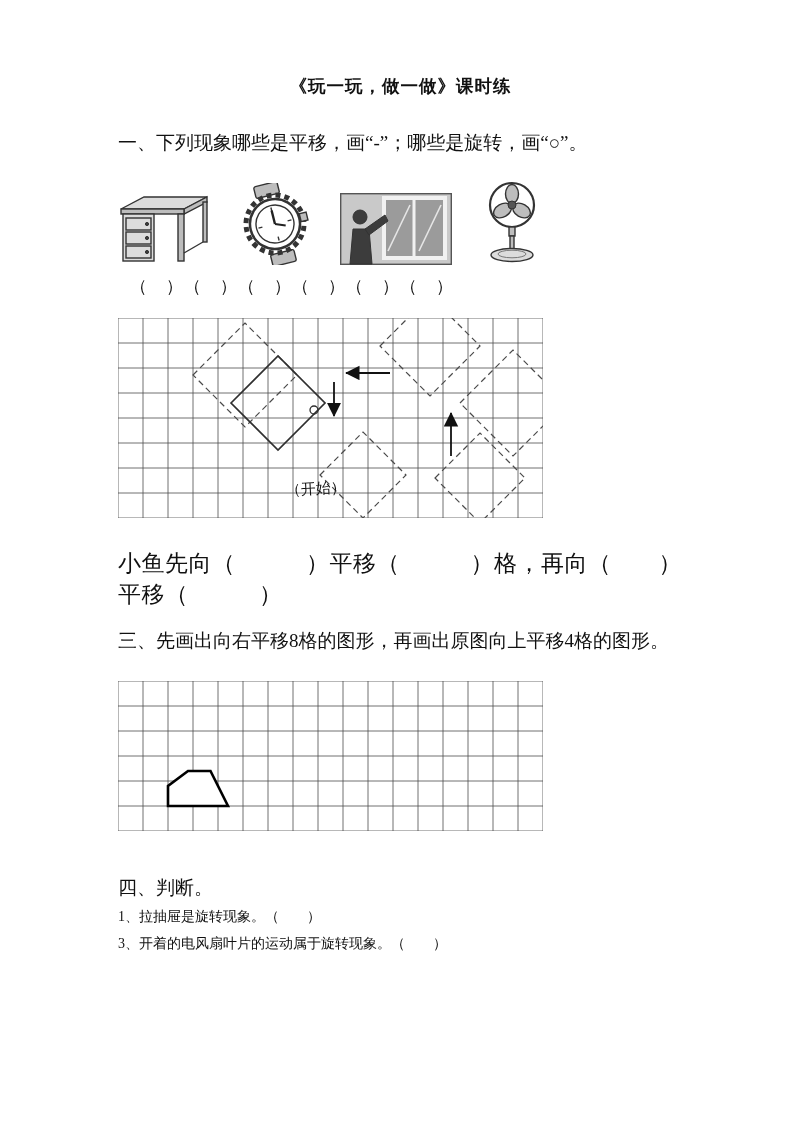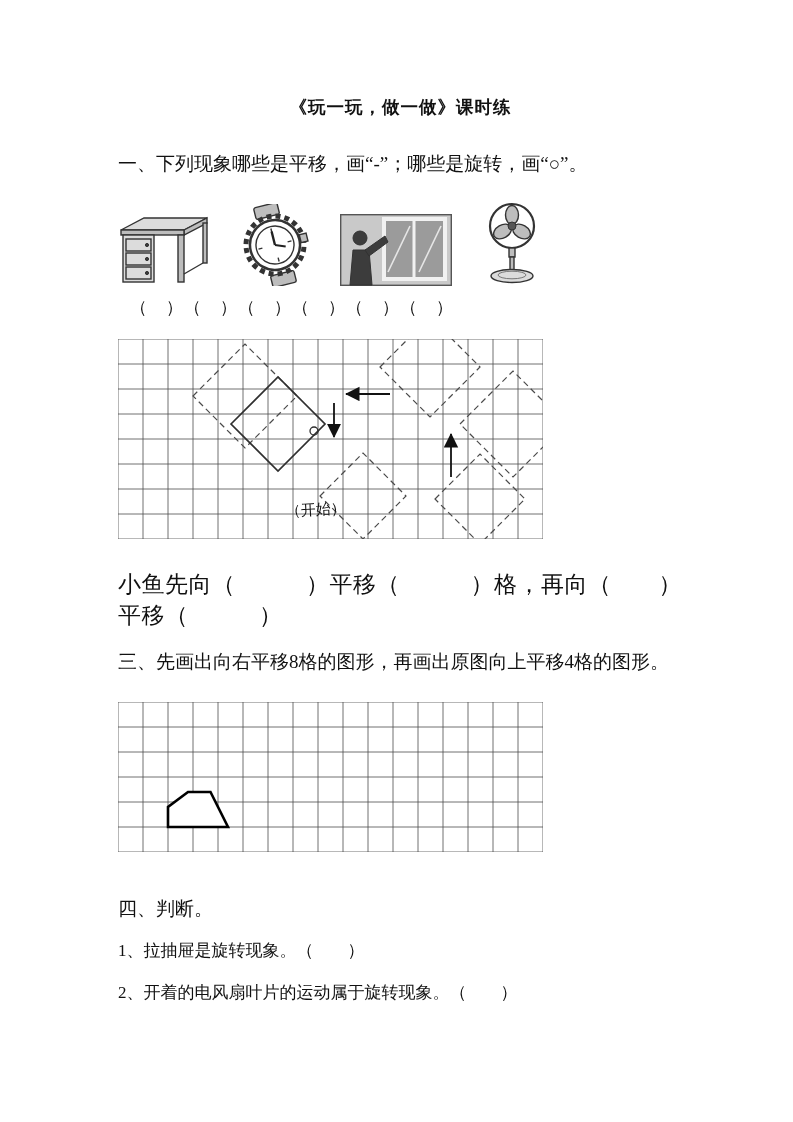--- a/index.html
+++ b/index.html
@@ -6,41 +6,41 @@
   html,body{background:#ffffff}
   body{
     width:793px;height:1122px;
     font-family:"Liberation Serif","DejaVu Serif",serif;
     color:#111;
     position:relative;
     overflow:hidden;
   }
   .page{
     width:793px;height:1122px;
-    padding:95px 110px 0 118px;
+    padding:74px 110px 0 118px;
   }
   .title{
     font-size:17.5px;font-weight:bold;text-align:center;
     letter-spacing:1px;
   }
   .q-heading{font-size:19px;line-height:1.2;margin-top:0}
   .mt-q1{margin-top:34px}
   .img-row{
     margin-top:26px;
     display:flex;align-items:flex-end;gap:22px;
   }
   .img-box{flex:0 0 auto;display:block}
   .blanks{margin-top:10px;font-size:17px;padding-left:12px;letter-spacing:1px}
   .mt-q2{margin-top:12px}
   .figwrap{margin-top:20px}
   .fill-line{font-size:23px;margin-top:26px;letter-spacing:.5px}
   .mt-q3{margin-top:20px}
   .figwrap3{margin-top:28px}
   .mt-q4{margin-top:42px}
-  .judge-item{font-size:17px;margin-top:19px}
+  .judge-item{font-size:14px;margin-top:9px}
 
   
   .gl{stroke:#4d4d4d;stroke-width:.8}
   .diamond{fill:none;stroke:#2f2f2f;stroke-width:1.7}
   .dashed{stroke-dasharray:6 4;stroke-width:1.2;stroke:#4a4a4a}
   .eye{fill:none;stroke:#2f2f2f;stroke-width:1.3}
   .arrow{stroke:#111;stroke-width:1.8}
   .startlabel{font-size:15px;fill:#111;font-family:inherit}
   .shape{fill:#ffffff;stroke:#000;stroke-width:2.6}
 
@@ -199,15 +199,15 @@
         <line x1="0" y1="75" x2="425" y2="75" class="gl"></line>
         <line x1="0" y1="100" x2="425" y2="100" class="gl"></line>
         <line x1="0" y1="125" x2="425" y2="125" class="gl"></line>
         <line x1="0" y1="150" x2="425" y2="150" class="gl"></line>
         <polygon points="50,125 50,105 70,90 92.5,90 110.00000000000001,125" class="shape"></polygon>
       </svg>
   </div>
 
   <div class="q-heading mt-q4">四、判断。</div>
   <div class="judge-item">1、拉抽屉是旋转现象。（　　）</div>
-  <div class="judge-item">2、开着的电风扇叶片的运动属于旋转现象。（　　）</div>
+  <div class="judge-item">3、开着的电风扇叶片的运动属于旋转现象。（　　）</div>
 
 </div>
 
 </body></html>

